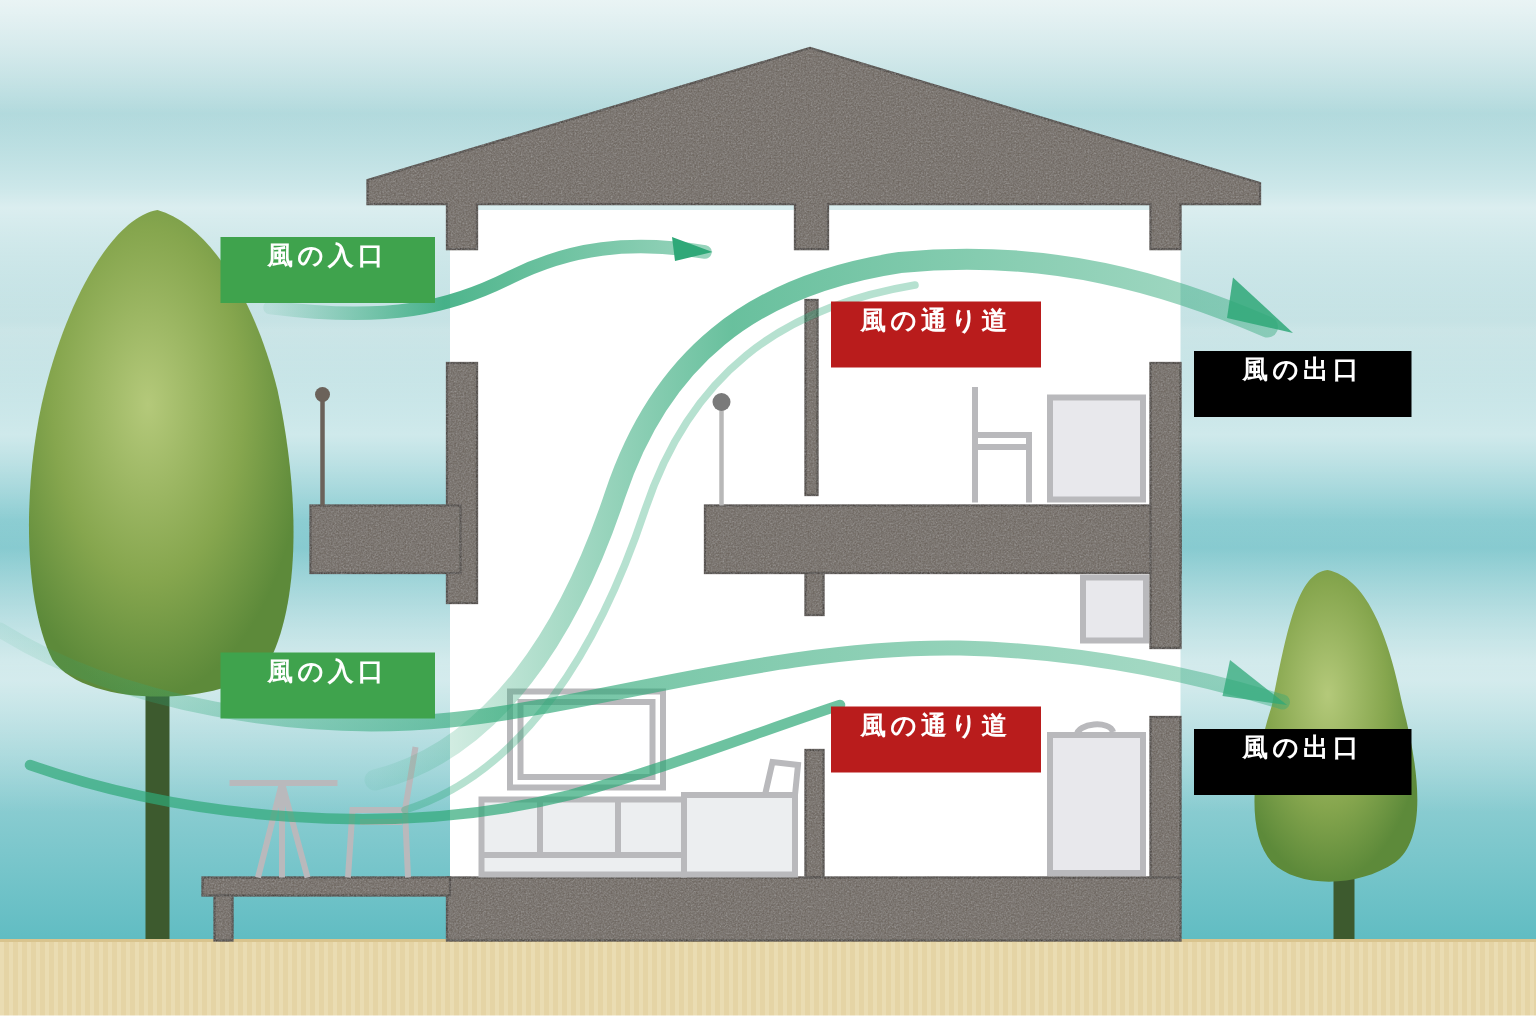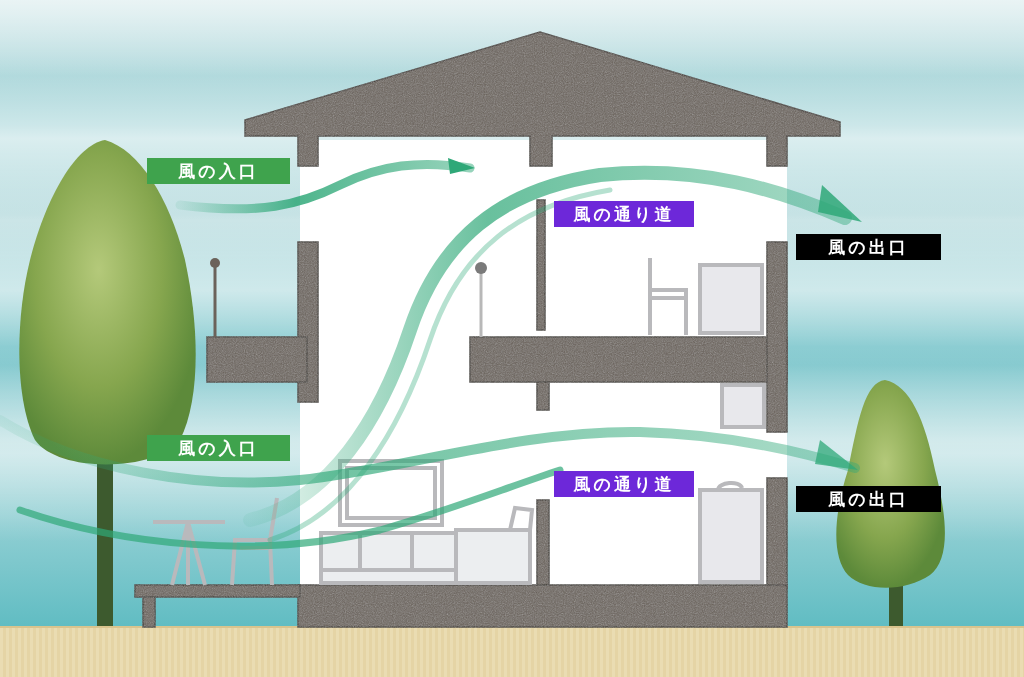--- a/index.html
+++ b/index.html
@@ -7,23 +7,23 @@
     font-family:"DejaVu Sans", sans-serif; }
   .sky { position:absolute; left:0; top:0; width:1024px; height:630px;
     background:
       linear-gradient(180deg, rgba(255,255,255,0.55) 0%, rgba(255,255,255,0) 12%, rgba(255,255,255,0.6) 22%, rgba(255,255,255,0) 34%, rgba(255,255,255,0.5) 46%, rgba(255,255,255,0) 58%, rgba(255,255,255,0.45) 72%, rgba(255,255,255,0) 86%),
       linear-gradient(180deg, #cfe6e8 0%, #9fd2d6 20%, #c9e4e6 35%, #7cc6cc 55%, #b6dde0 70%, #5fbcc2 100%); }
   .ground { position:absolute; left:0; top:626px; width:1024px; height:51px;
     background: repeating-linear-gradient(90deg, #eadcb2 0 3px, #e5d4a5 3px 6px);
     border-top:2px solid #d9c48e; }
   svg.scene { position:absolute; left:0; top:0; }
   .label { position:absolute; color:#fff; font-weight:bold; font-size:17px;
-    letter-spacing:3px; text-align:center; line-height:26px; height:26px; }
+    letter-spacing:3px; text-align:center; line-height:26px; height:44px; }
   .lbl-in { background:#3fa34d; }
-  .lbl-path { background:#6d28d9; }
+  .lbl-path { background:#b91c1c; }
   .lbl-out { background:#000000; }
 </style>
 </head>
 <body>
 
 <div class="sky"></div>
 <div class="ground"></div>
 
 <svg class="scene" width="1024" height="677" viewBox="0 0 1024 677">
   <defs>

